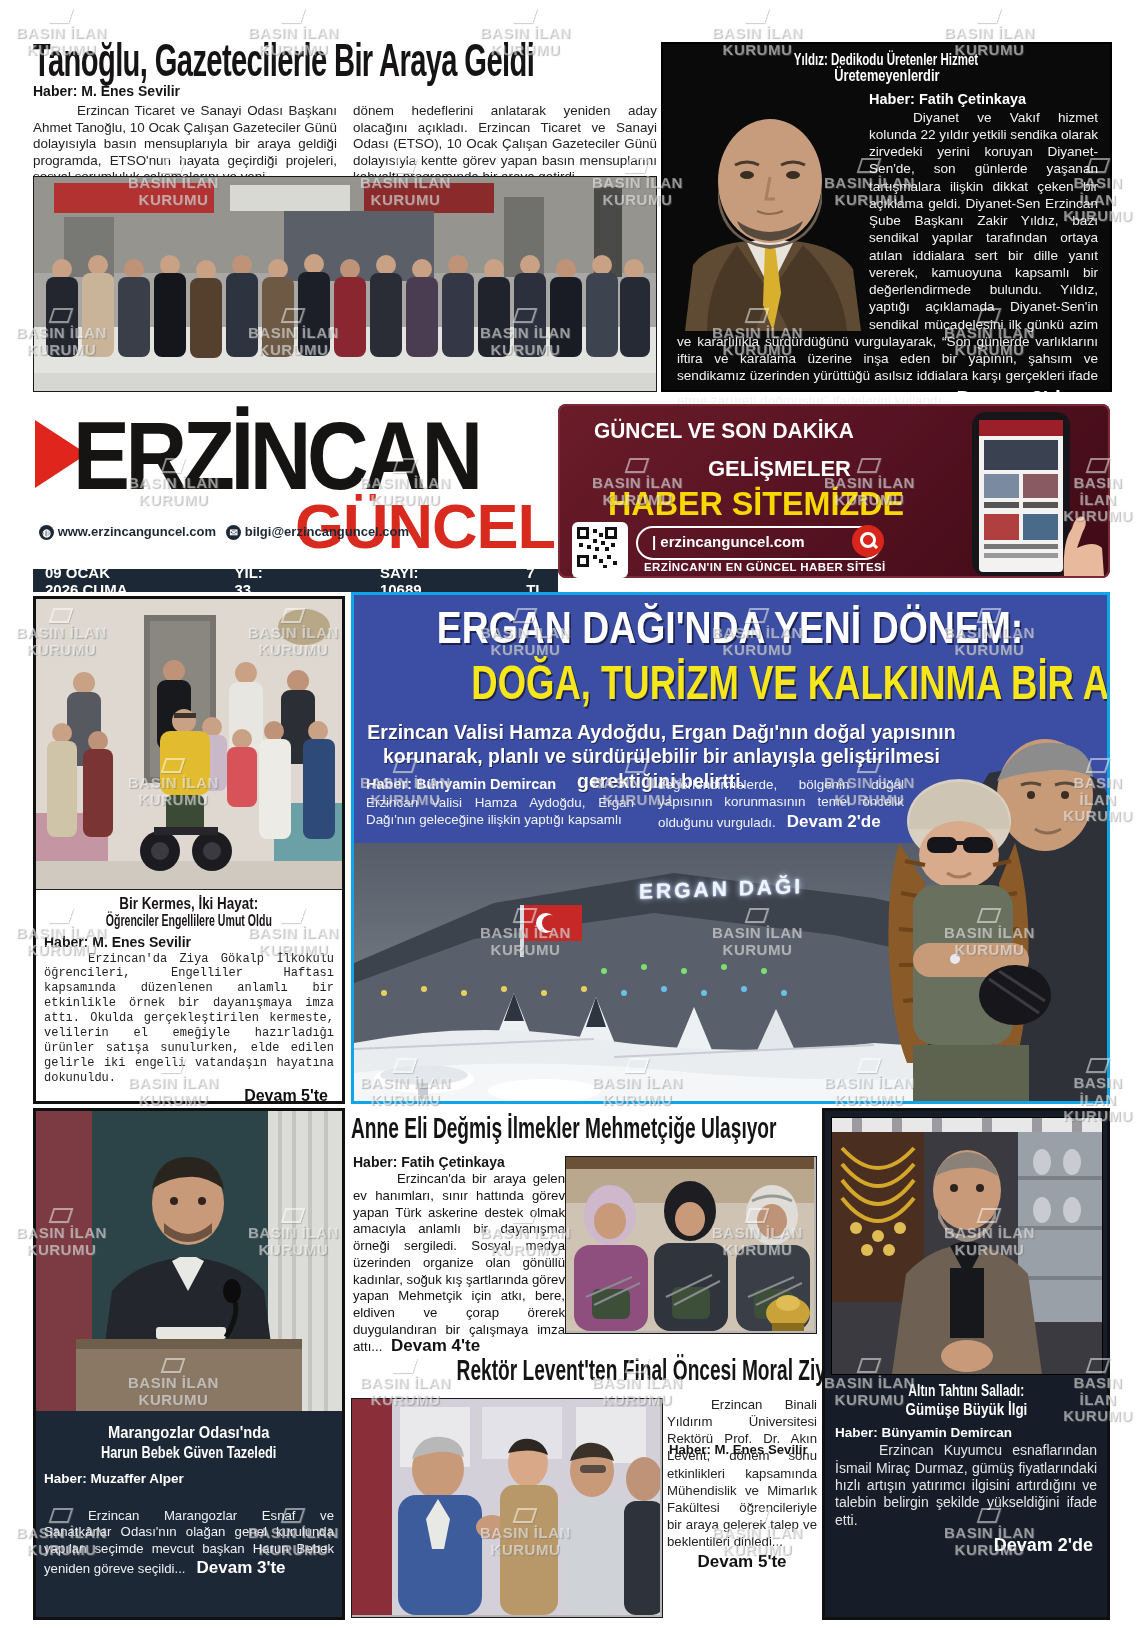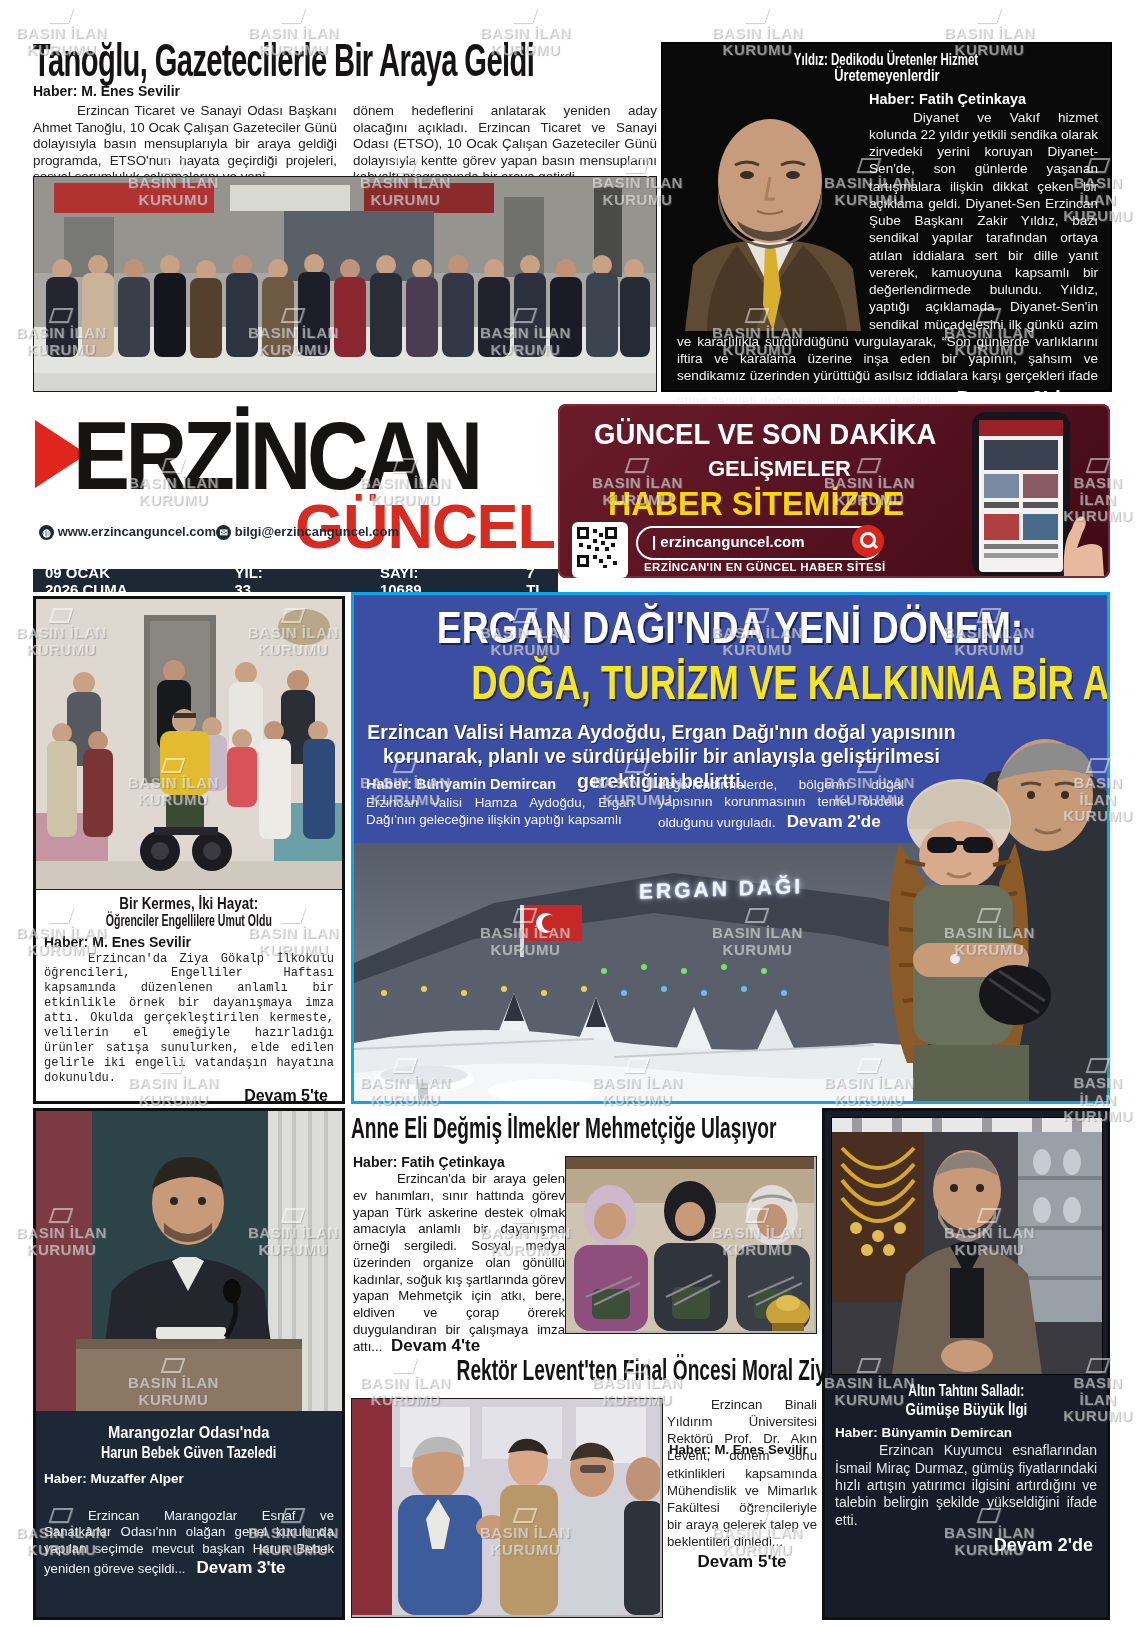--- a/index.html
+++ b/index.html
@@ -27,28 +27,28 @@
   #a-yildiz .flow{padding:4px 12px 0 14px;}
   #a-yildiz .portrait{float:left;width:186px;height:238px;margin:4px 6px 0 0;}
   #a-yildiz .byline{color:#fff;font-size:14.5px;margin:2px 0;}
   #a-yildiz .bodytxt{color:#f2f2f2;font-size:13.6px;line-height:1.27;}
   #a-yildiz .devam{color:#fff;font-size:21px;}
   
   #masthead{left:33px;top:398px;width:522px;height:168px;}
   #logo-tri{left:2px;top:22px;width:0;height:0;border-top:34px solid transparent;border-bottom:34px solid transparent;border-left:52px solid #e0261c;}
   #logo-main{left:40px;top:2px;font-size:97px;font-weight:800;letter-spacing:-5px;color:#161412;}
   #logo-sub{left:262px;top:92px;font-size:63px;font-weight:800;letter-spacing:-1px;color:#d92a1f;}
-  #contact{left:6px;top:126px;font-size:13px;font-weight:bold;color:#1d2836;display:flex;align-items:center;}
+  #contact{left:6px;top:126px;font-size:13px;font-weight:bold;color:#1d2836;display:flex;gap:10px;align-items:center;}
   .cicon{display:inline-block;width:15px;height:15px;border-radius:50%;background:#1d2836;color:#fff;
          font-size:10px;line-height:15px;text-align:center;}
   
   #ad{left:558px;top:404px;width:552px;height:174px;border-radius:8px;
       background:linear-gradient(135deg,#6b1c29 0%,#581323 45%,#3f0a15 100%);
       box-shadow:inset 0 0 0 2px #7c2a36;overflow:hidden;color:#fff;}
-  #ad .l1{left:36px;top:14px;font-size:29px;font-weight:800;}
+  #ad .l1{left:36px;top:14px;font-size:22px;font-weight:800;}
   #ad .l2{left:150px;top:52px;font-size:22px;font-weight:800;}
   #ad .l3{left:50px;top:80px;font-size:34px;font-weight:800;color:#f6d900;}
   #ad .qr{left:14px;top:118px;width:50px;height:50px;background:#fff;border-radius:6px;padding:3px;}
   #ad .pill{left:78px;top:122px;width:228px;height:30px;border:2px solid #fff;border-radius:17px;
             font-size:15px;font-weight:bold;line-height:28px;padding-left:14px;color:#fff;}
   #ad .mag{position:absolute;right:-4px;top:-3px;width:32px;height:32px;border-radius:50%;background:#d8261c;}
   #ad .mag:after{content:"";position:absolute;left:8px;top:7px;width:10px;height:10px;border:3px solid #fff;border-radius:50%;}
   #ad .mag:before{content:"";position:absolute;left:19px;top:19px;width:7px;height:3px;background:#fff;transform:rotate(45deg);}
   #ad .tag{left:86px;top:157px;font-size:11.5px;font-weight:bold;letter-spacing:.4px;}
   #ad .phone{right:6px;top:4px;}

